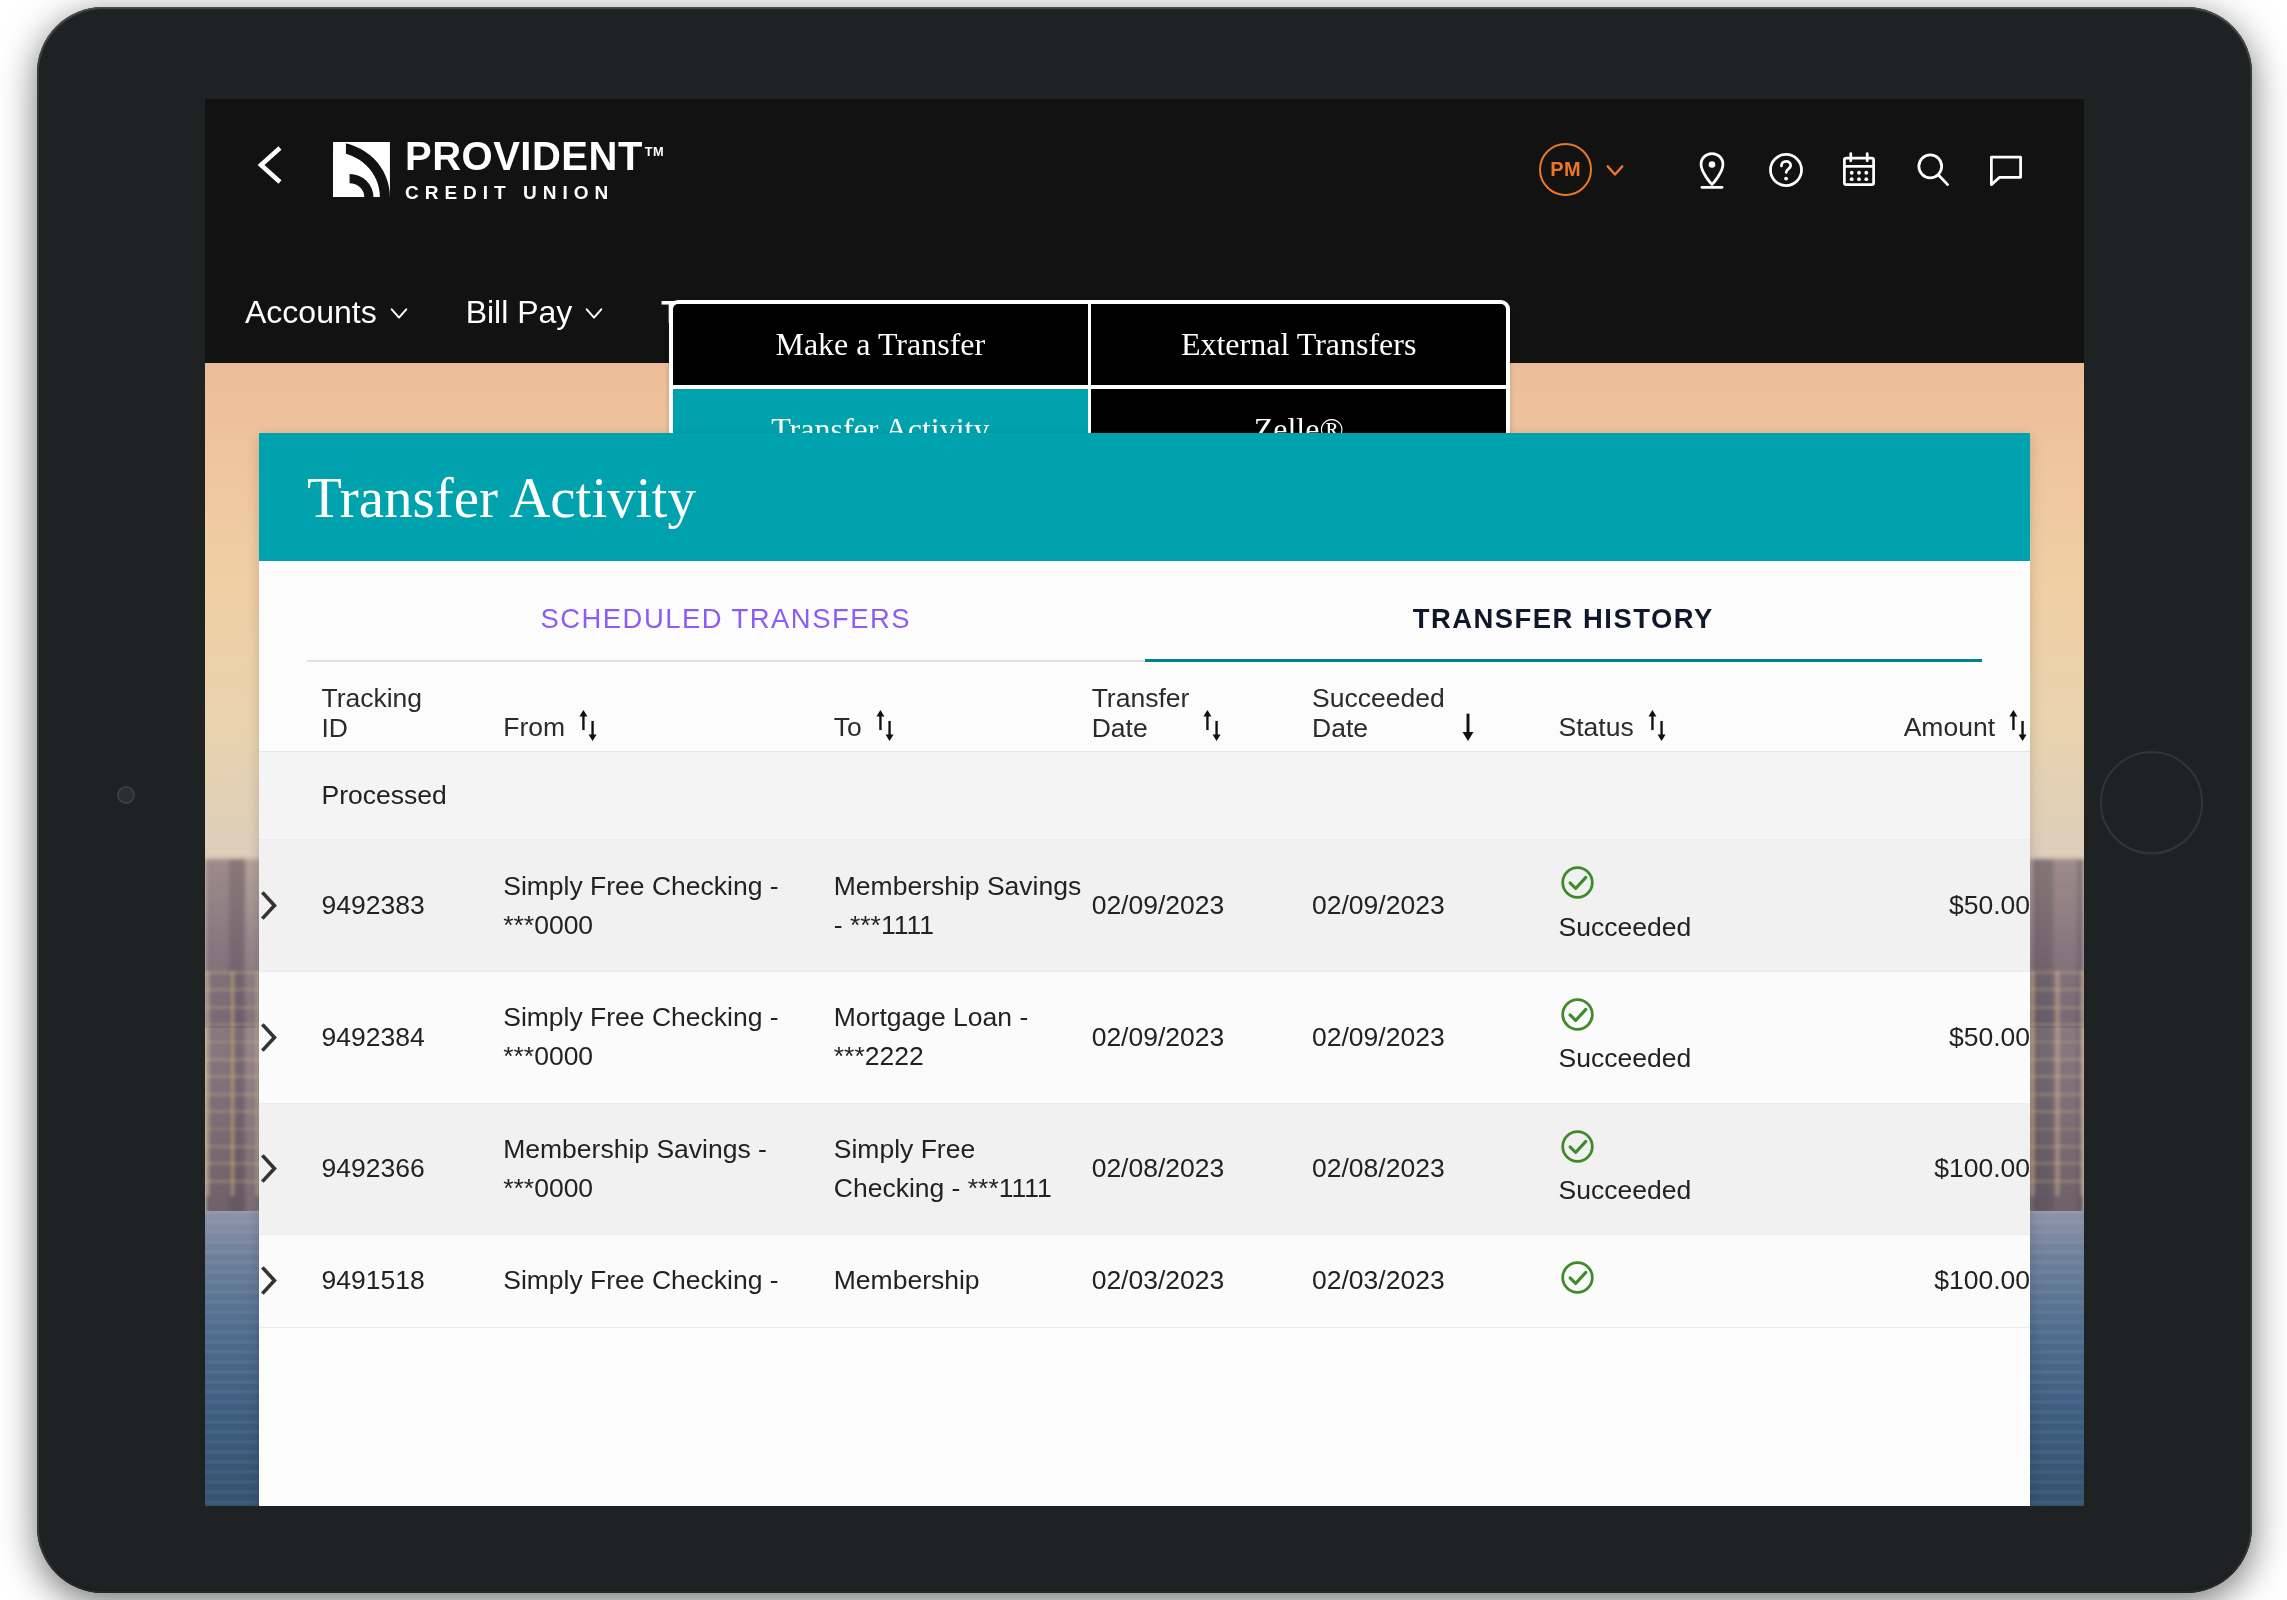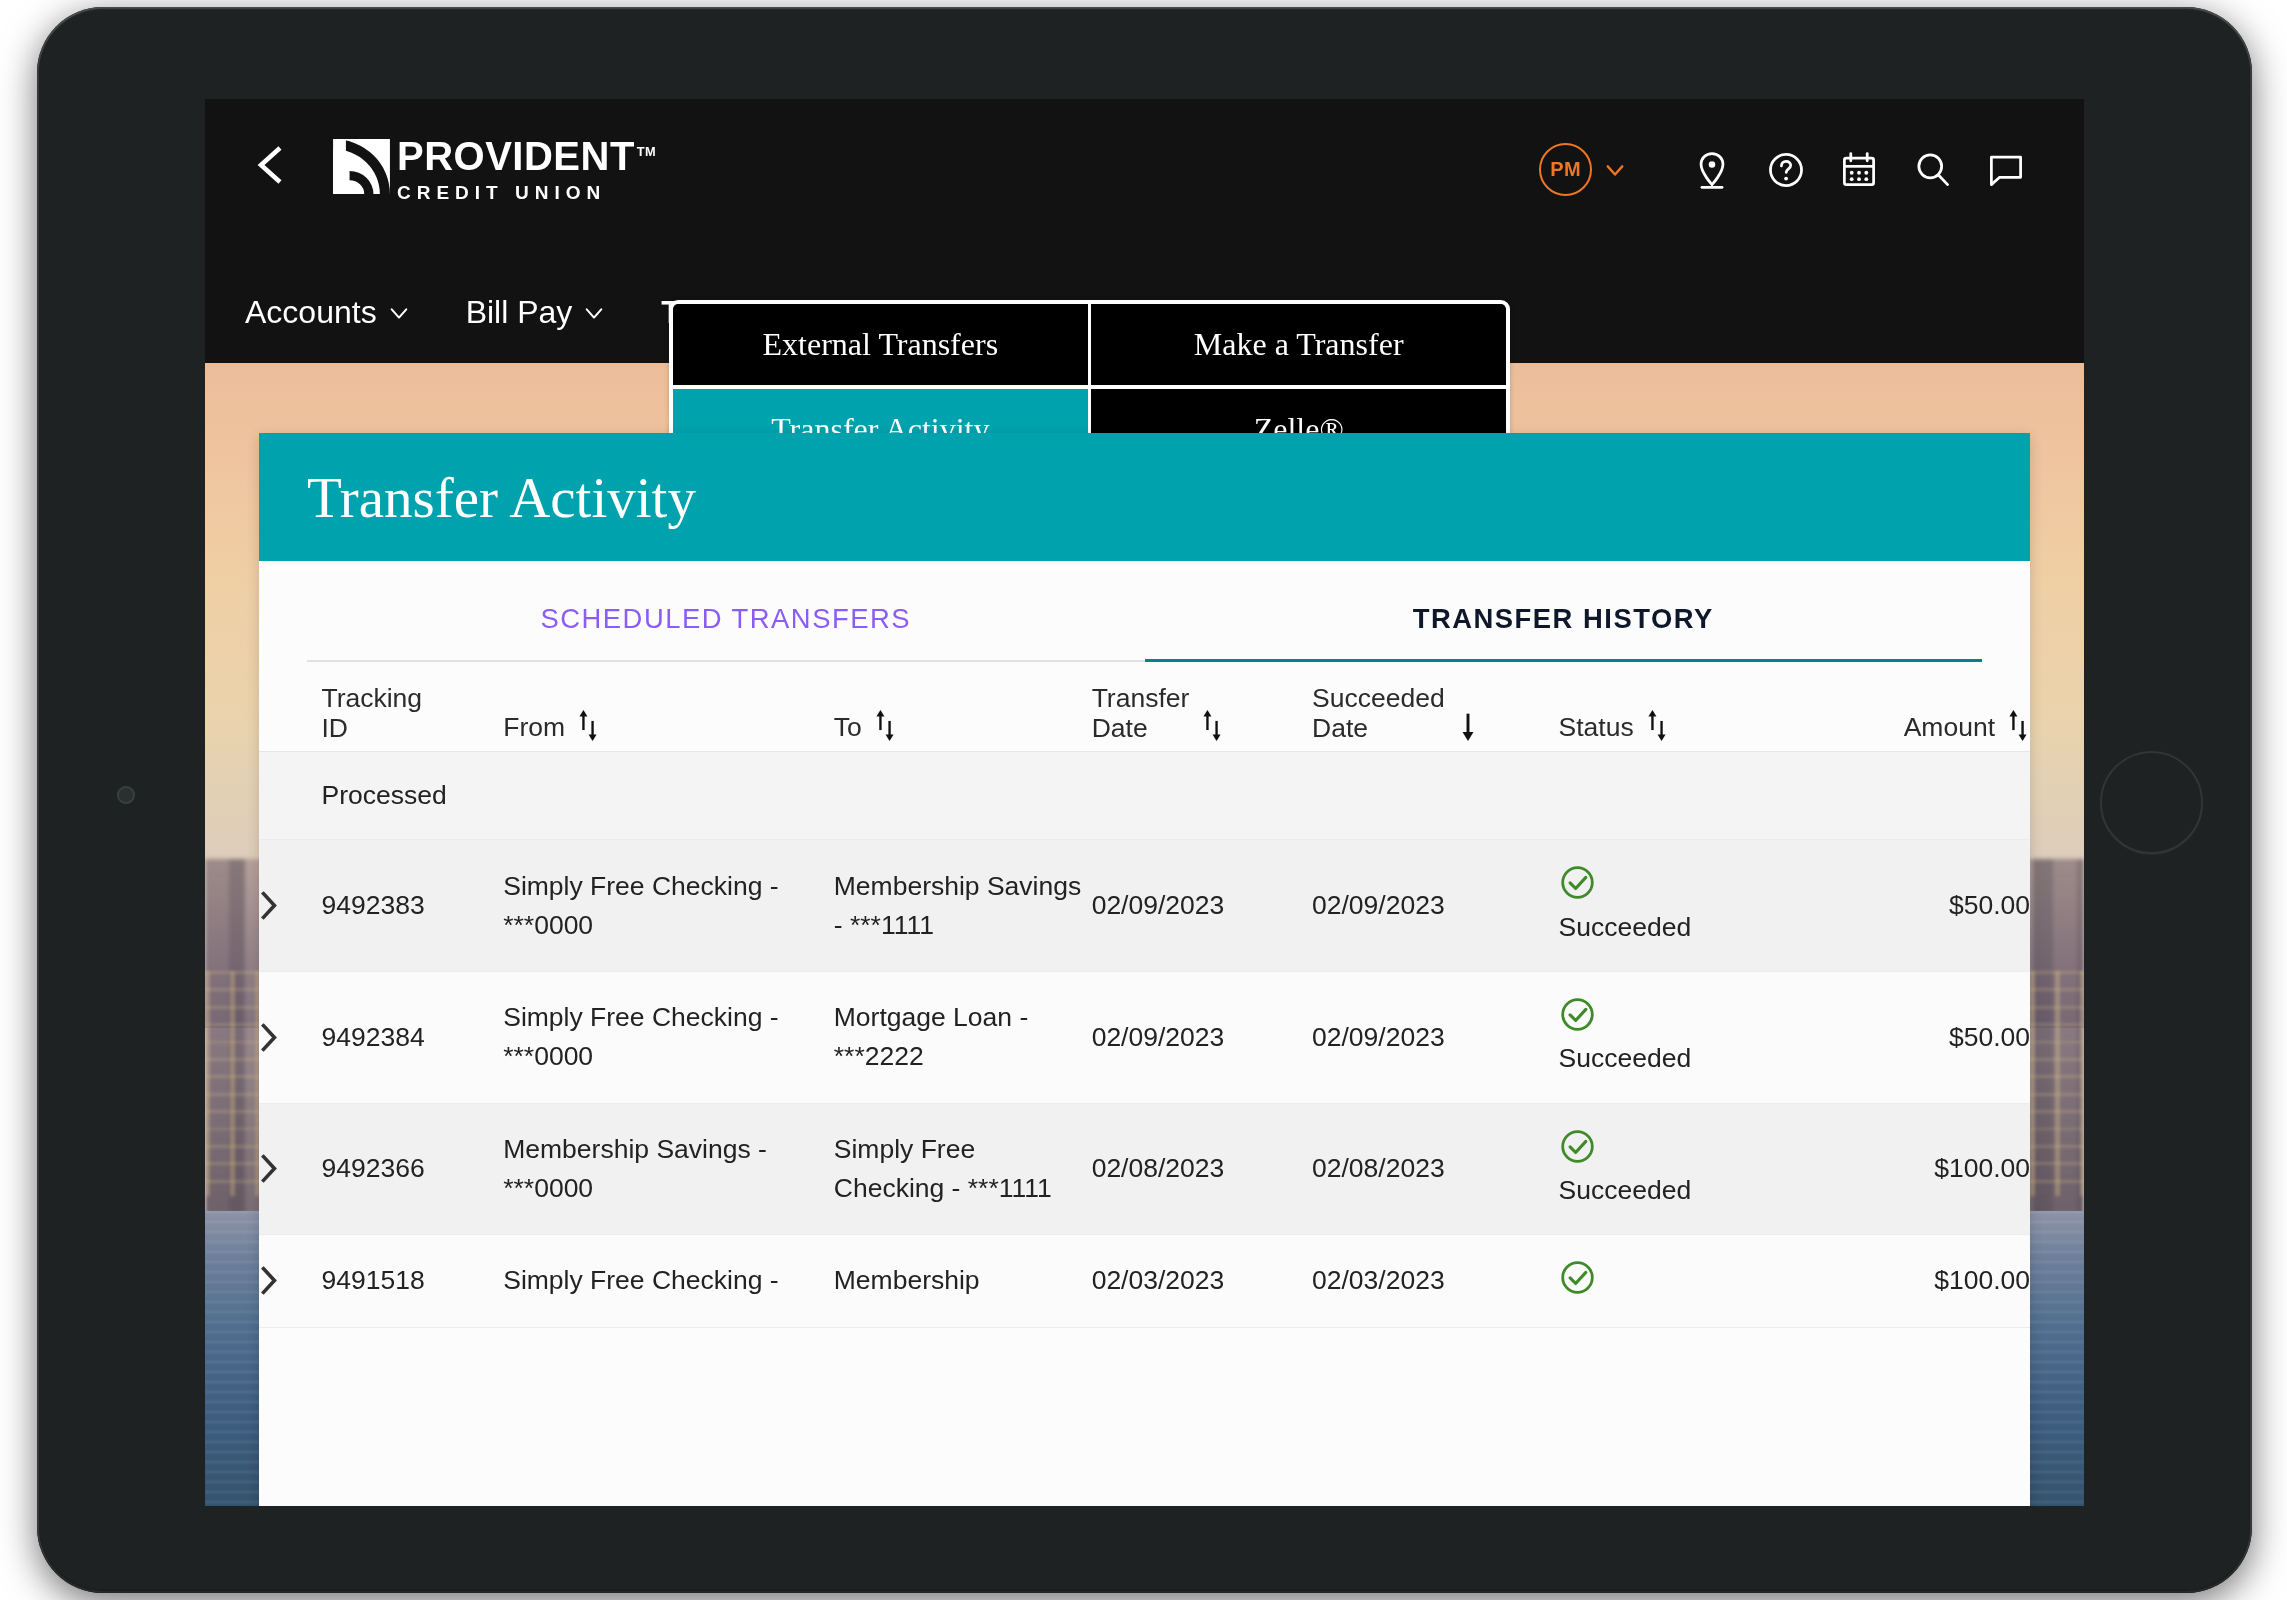--- a/index.html
+++ b/index.html
@@ -80,21 +80,21 @@
   .appbar{
     position:absolute; left:0; right:0; top:0; height:179px; background:#121212;
   }
   .back-chevron{
     position:absolute; left:46px; top:46px; width:40px; height:40px;
     cursor:pointer;
   }
   .back-chevron svg{display:block;}
   .brand{
     position:absolute; left:128px; top:40px; height:60px;
-    display:flex; gap:7px;
+    display:flex; align-items:center; gap:15px;
   }
   .brand-mark{width:57px;height:55px;flex:none;}
   .brand-words{display:flex;flex-direction:column;justify-content:center;line-height:1;}
   .brand-top{
     font-size:40px;font-weight:700;color:#fff;letter-spacing:0.5px;
     font-family:"Liberation Sans", sans-serif; position:relative;
   }
   .brand-tm{
     font-size:12.8px; vertical-align:super; font-weight:700; margin-left:1.8px;
   }
@@ -318,22 +318,22 @@
     </div>
     <div class="navitem">
       <span>Settings</span>
       <svg class="navcaret" viewBox="0 0 22 22">
         <polyline points="3,7 11,16 19,7" fill="none" stroke="#fff" stroke-width="2.2" stroke-linecap="round" stroke-linejoin="round"></polyline>
       </svg>
     </div>
   </div>
 
   <div class="tabgrid">
+    <div class="tabcell">Make a Transfer</div>
     <div class="tabcell">External Transfers</div>
-    <div class="tabcell">Make a Transfer</div>
     <div class="tabcell active">Transfer Activity</div>
     <div class="tabcell">Zelle®</div>
   </div>
 
   <div class="card">
 
     <div class="card-header">
       <div class="card-title">Transfer Activity</div>
     </div>
 

